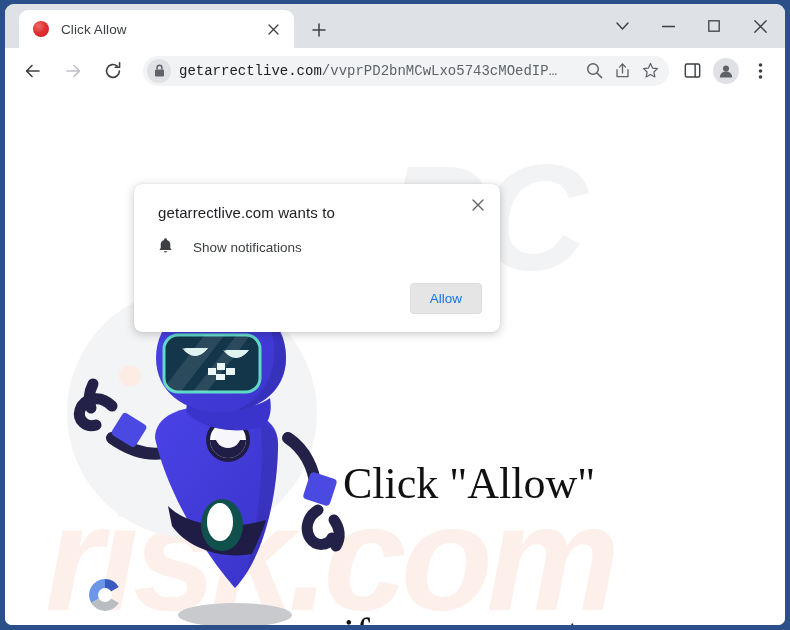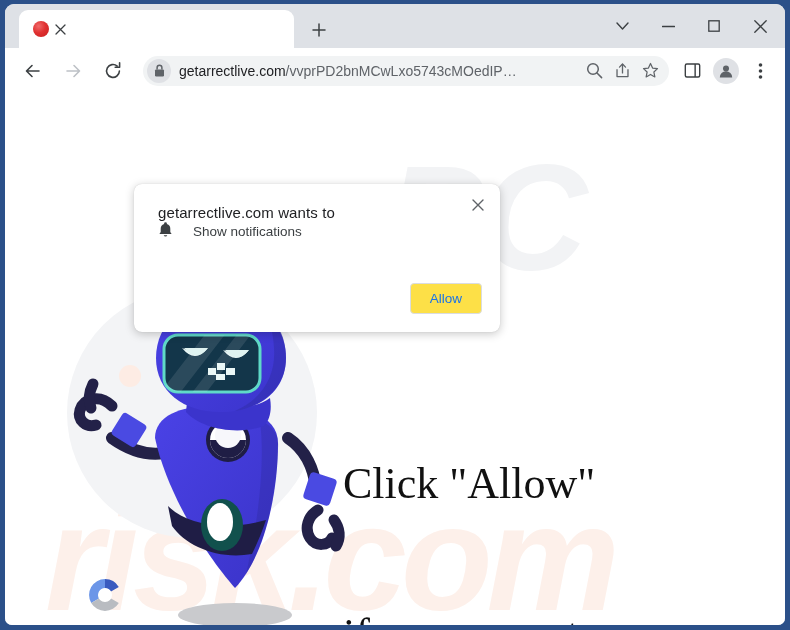--- a/index.html
+++ b/index.html
@@ -136,20 +136,21 @@
     flex: 1 1 auto;
     height: 30px;
     margin: 0 6px 0 10px;
     background: #f1f3f4;
     border-radius: 16px;
     display: flex;
     align-items: center;
     padding: 0 4px 0 4px;
     box-sizing: border-box;
     min-width: 0;
+    font-family: Liberation Mono, monospace;
   }
   .lockbadge {
     width: 24px;
     height: 24px;
     border-radius: 50%;
     background: #dfe1e5;
     display: flex;
     align-items: center;
     justify-content: center;
     flex: 0 0 auto;
@@ -311,20 +312,21 @@
     align-items: center;
     justify-content: center;
     border-radius: 50%;
   }
   .perm-title {
     font-size: 15px;
     color: #202124;
     letter-spacing: 0.1px;
   }
   .perm-row {
+    margin-top: 16px;
     display: flex;
     align-items: center;
   }
   .perm-row-label {
     margin-left: 20px;
     font-size: 13.5px;
     color: #3c4043;
   }
   .perm-actions {
     position: absolute;
@@ -332,40 +334,41 @@
     bottom: 18px;
     display: flex;
     gap: 10px;
   }
   .perm-btn {
     min-width: 72px;
     height: 31px;
     padding: 0 16px;
     border: 1px solid #dadce0;
     border-radius: 4px;
-    background: #fde047;
+    background: #e5e5e5;
     color: #1a73e8;
     font-size: 13.5px;
     font-family: "Liberation Sans", sans-serif;
     display: flex;
     align-items: center;
     justify-content: center;
     box-sizing: border-box;
   }
 </style>
 </head>
 <body>
 
 <div class="window-frame">
   <div class="window-inner">
 
     <div class="tabstrip">
 
       <div class="tab">
         <span class="favicon"></span>
+        <span class="tab-title">Click Allow</span>
         <span class="tab-close">
           <svg width="11" height="11" viewBox="0 0 11 11" aria-hidden="true">
             <path d="M1 1 L10 10 M10 1 L1 10" stroke="#3c4043" stroke-width="1.3" fill="none" stroke-linecap="round"></path>
           </svg>
         </span>
       </div>
 
       <div class="newtab">
         <svg width="14" height="14" viewBox="0 0 14 14" aria-hidden="true">
           <path d="M7 1 L7 13 M1 7 L13 7" stroke="#3c4043" stroke-width="1.5" stroke-linecap="round"></path>

